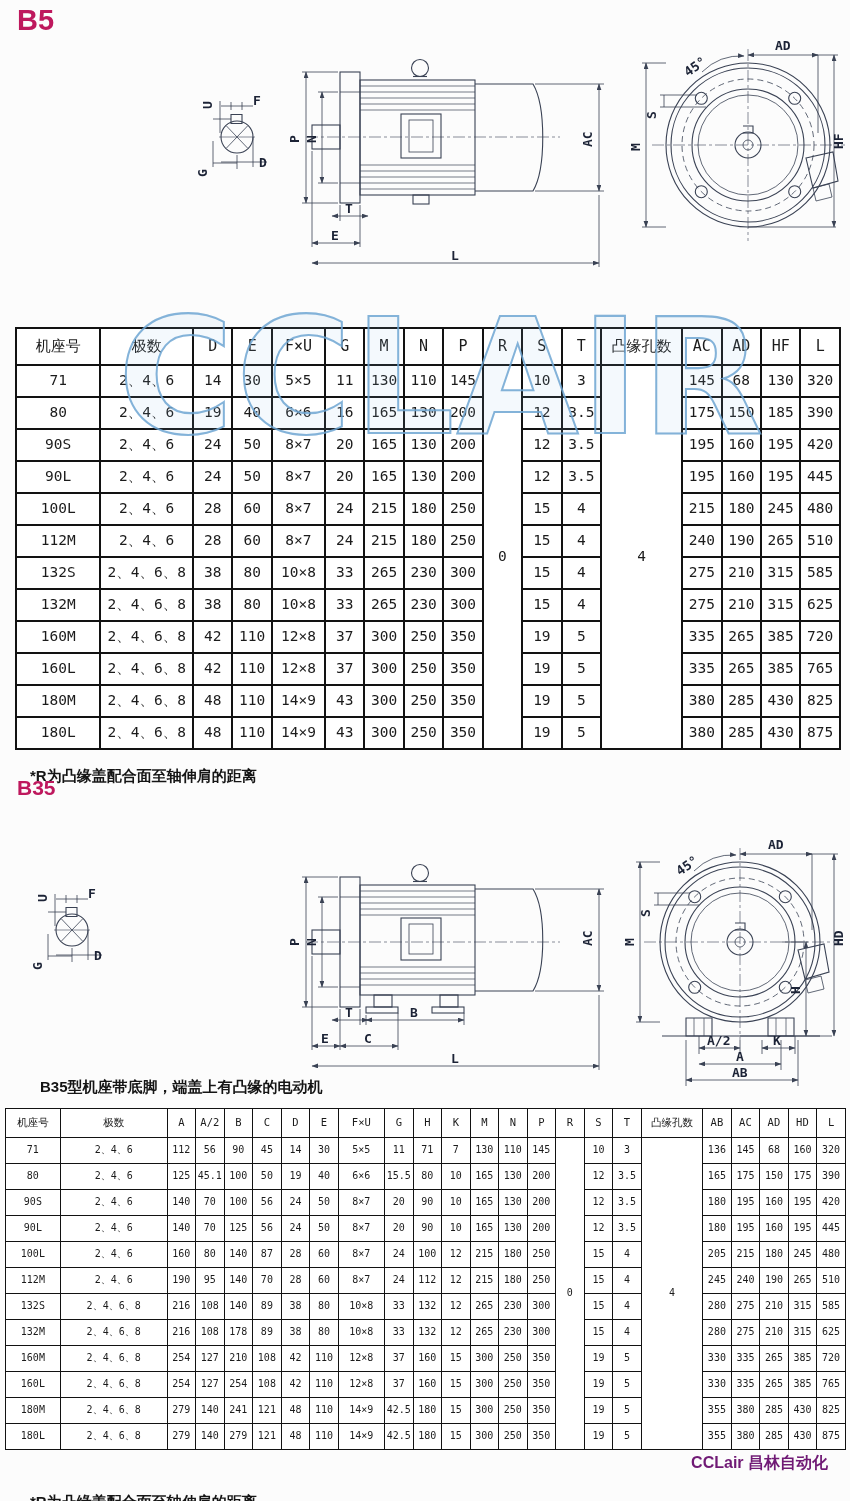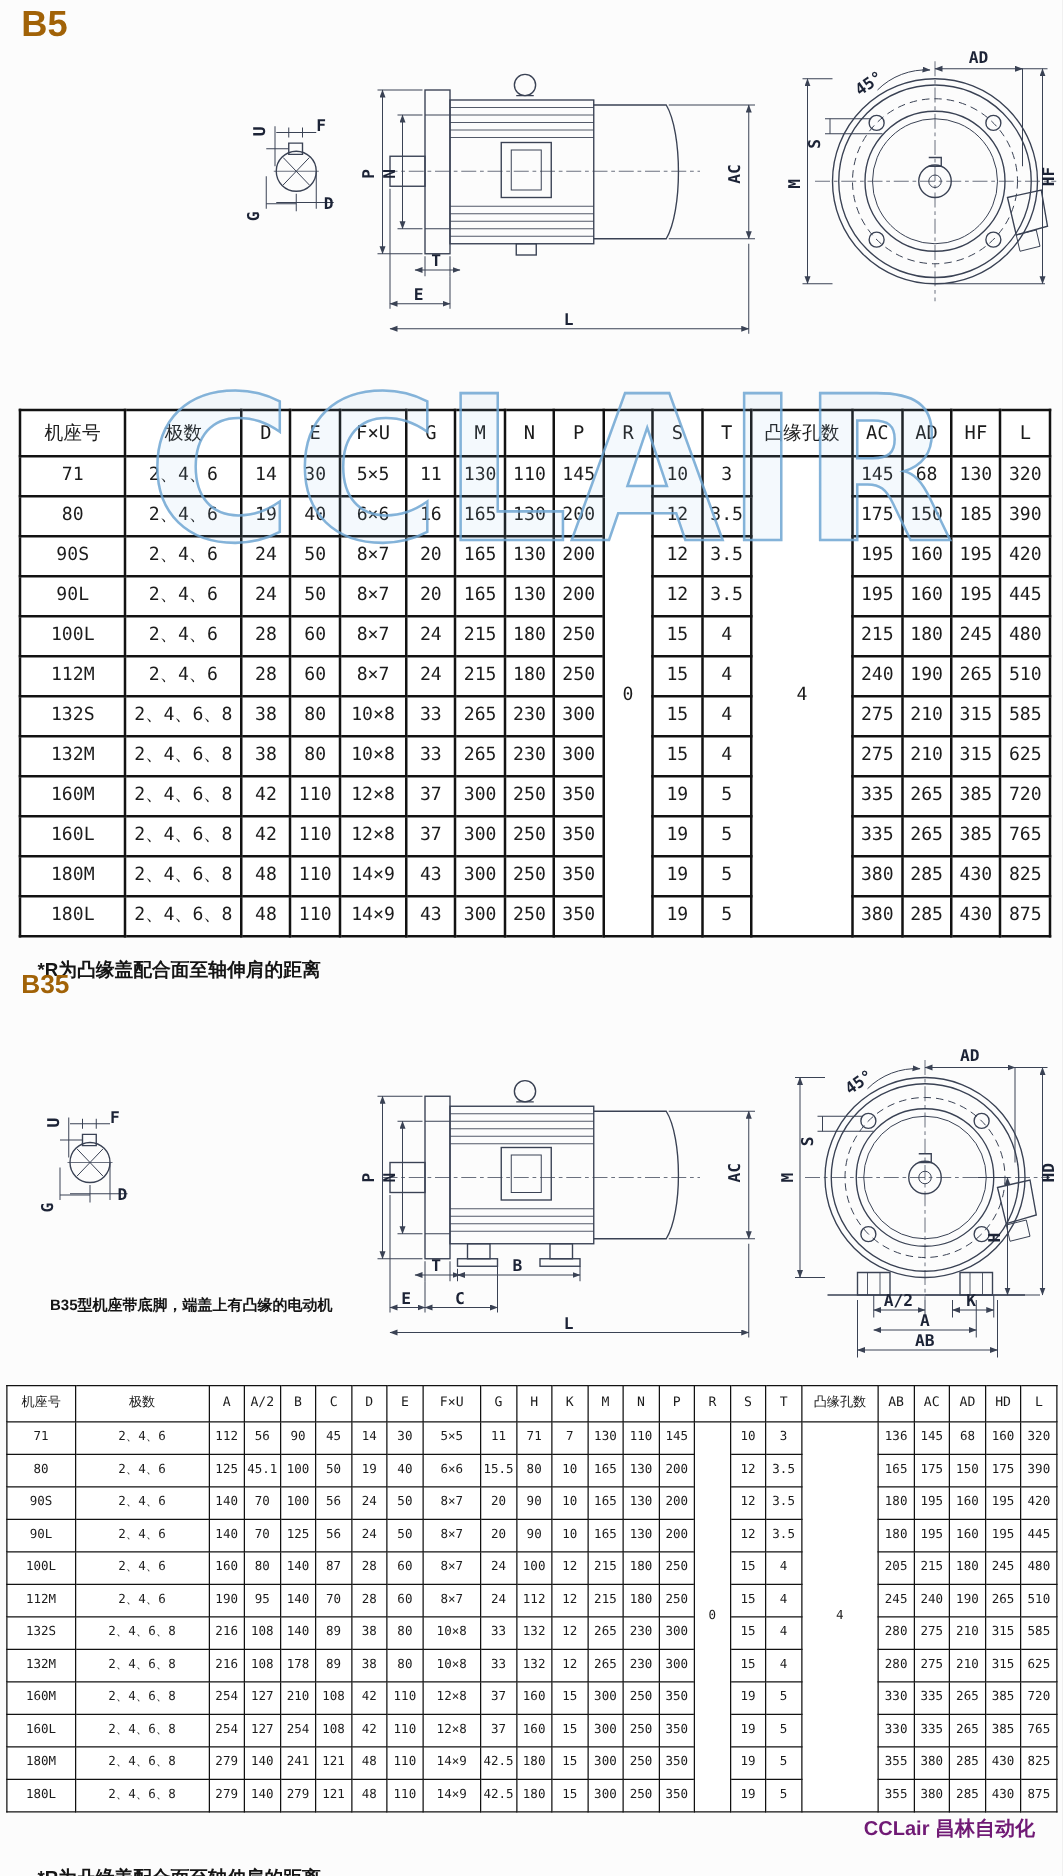--- a/index.html
+++ b/index.html
@@ -1,24 +1,24 @@
 <!DOCTYPE html>
 <html><head>
 <meta charset="utf-8">
 <style>
   html,body{margin:0;padding:0;background:#e8e8e8;}
   .page{position:relative;width:850px;height:1501px;background:#fcfcfc;margin:0 auto;
         font-family:"Liberation Sans","DejaVu Sans",sans-serif;color:#111;overflow:hidden;}
-  .sec-title{position:absolute;margin:0;font-size:29px;font-weight:bold;color:#a16207;
+  .sec-title{position:absolute;margin:0;font-size:29px;font-weight:bold;color:#be185d;
              font-family:"Liberation Sans","DejaVu Sans",sans-serif;}
   .t-b5{left:17px;top:4px;}
   .t-b35{left:17px;top:776px;font-size:21px;}
   .caption{position:absolute;font-weight:bold;color:#151515;white-space:nowrap;}
   .cap-b5{left:38px;top:281px;font-size:17px;}
-  .cap-b35{left:40px;top:1036px;font-size:12px;}
+  .cap-b35{left:40px;top:1078px;font-size:15px;}
   .note{position:absolute;font-weight:bold;color:#151515;font-size:15px;white-space:nowrap;margin-top:20px;}
   .note-b5{left:30px;top:747px;}
   .note-b35{left:30px;top:1473px;}
   .brand-footer{position:absolute;right:22px;top:1453px;font-size:16px;font-weight:bold;color:#701a75;}
   .drawing{position:absolute;left:0;}
   .d-b5{top:15px;width:850px;height:260px;}
   .d-b35{top:818px;width:850px;height:275px;}
   svg text{fill:#1c2336;font-size:13px;font-weight:bold;
            font-family:"DejaVu Sans Mono","Liberation Mono",monospace;}
   

